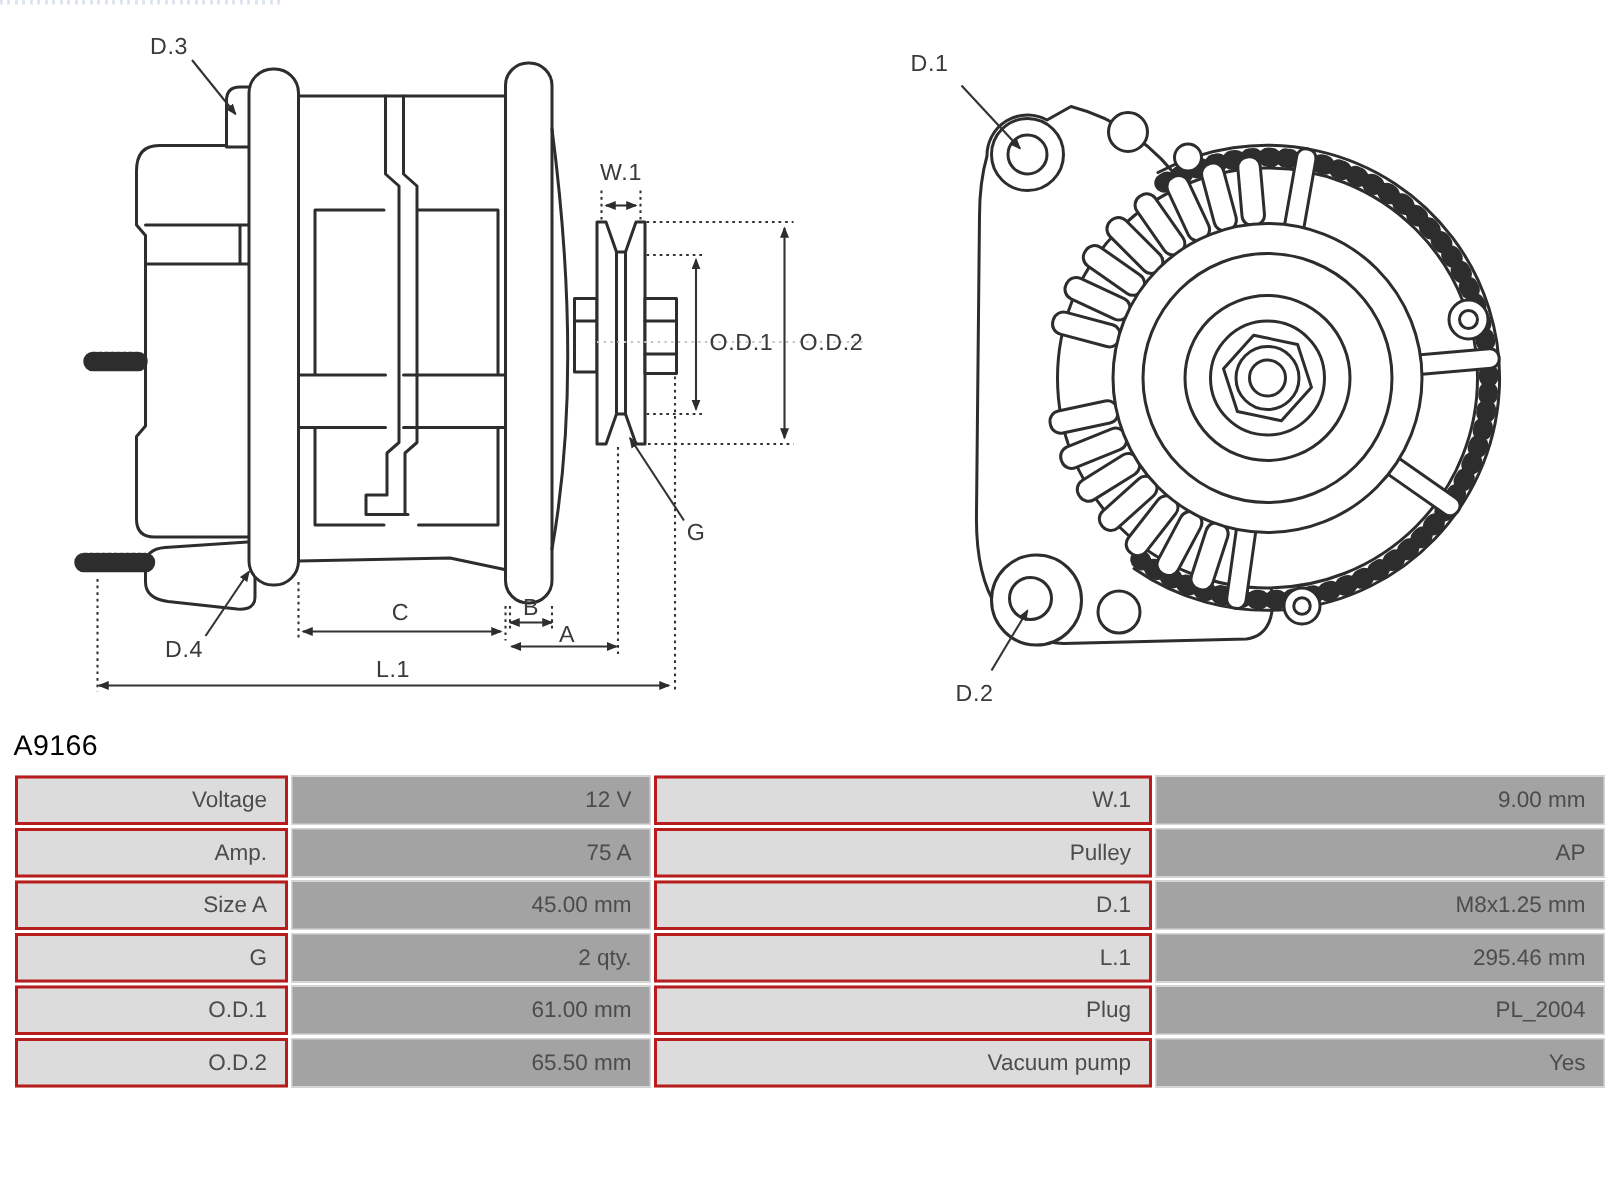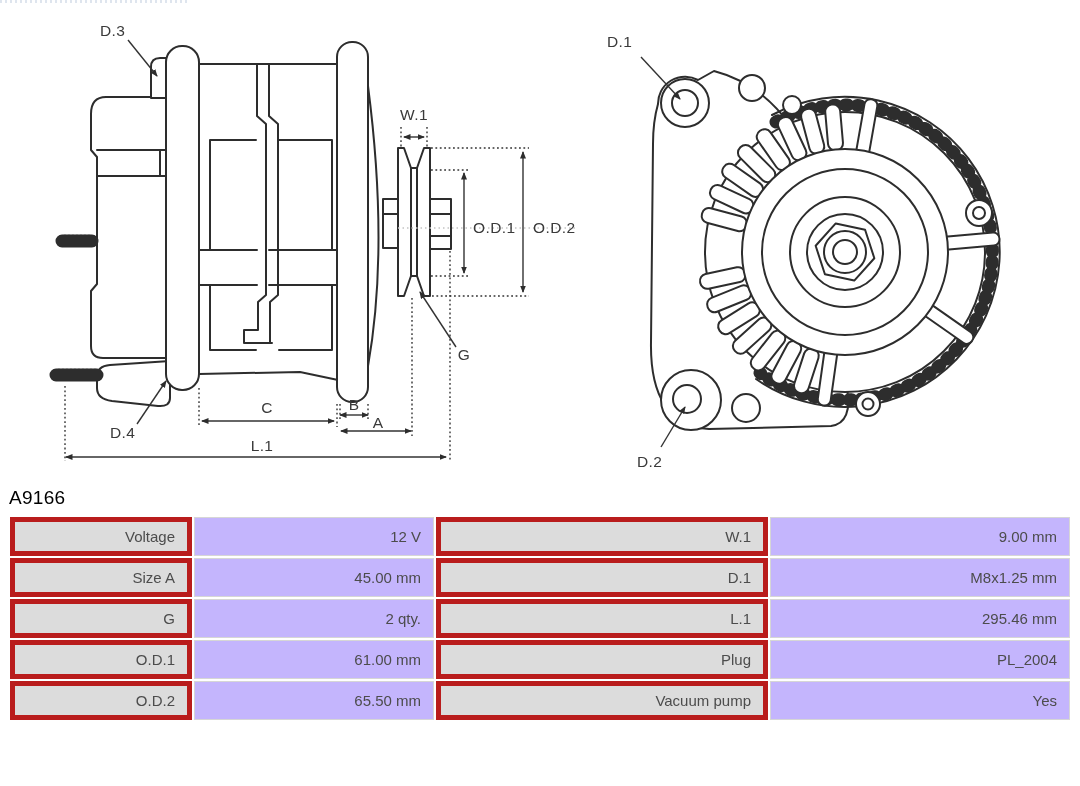--- a/index.html
+++ b/index.html
@@ -10,22 +10,22 @@
        opacity:.65;}
   #drawing-area{position:absolute;top:0;left:0;}
   .dim{font-size:15.5px;fill:#3a3a3a;letter-spacing:.4px;
        font-family:"Liberation Sans",sans-serif;}
   #part-number{position:absolute;top:487px;left:9px;font-size:19px;
        color:#000000;letter-spacing:.3px;}
   #spec-table{position:absolute;top:515px;left:8px;width:1064px;
        border-collapse:separate;border-spacing:2px;table-layout:fixed;}
   #spec-table td{height:29px;font-size:15px;color:#4c4c4c;text-align:right;
        padding:0 12px 0 0;vertical-align:middle;white-space:nowrap;}
-  #spec-table td.lbl{background:#dcdcdc;border:5px solid #b91c1c;}
-  #spec-table td.val{background:#c4b5fd;border:1px solid #d6d6d6;}
+  #spec-table td.lbl{background:#dcdcdc;border:2px solid #b91c1c;}
+  #spec-table td.val{background:#a3a3a3;border:1px solid #d6d6d6;}
 </style>
 </head>
 <body>
 
 <div id="edge-artifact"></div>
 
 <svg id="drawing-area" width="1080" height="482" viewBox="0 0 1080 482">
   <defs>
     <marker id="arr" markerWidth="9" markerHeight="8" refX="6.5" refY="3" orient="auto-start-reverse" markerUnits="userSpaceOnUse">
       <path d="M0,0 L7.5,3 L0,6 Z" fill="#2d2d2d"></path>
@@ -170,20 +170,26 @@
       <col style="width:300px">
   </colgroup>
   <tbody>
     <tr>
       <td class="lbl">Voltage</td>
       <td class="val">12 V</td>
       <td class="lbl">W.1</td>
       <td class="val">9.00 mm</td>
     </tr>
     <tr>
+      <td class="lbl">Amp.</td>
+      <td class="val">75 A</td>
+      <td class="lbl">Pulley</td>
+      <td class="val">AP</td>
+    </tr>
+    <tr>
       <td class="lbl">Size A</td>
       <td class="val">45.00 mm</td>
       <td class="lbl">D.1</td>
       <td class="val">M8x1.25 mm</td>
     </tr>
     <tr>
       <td class="lbl">G</td>
       <td class="val">2 qty.</td>
       <td class="lbl">L.1</td>
       <td class="val">295.46 mm</td>

